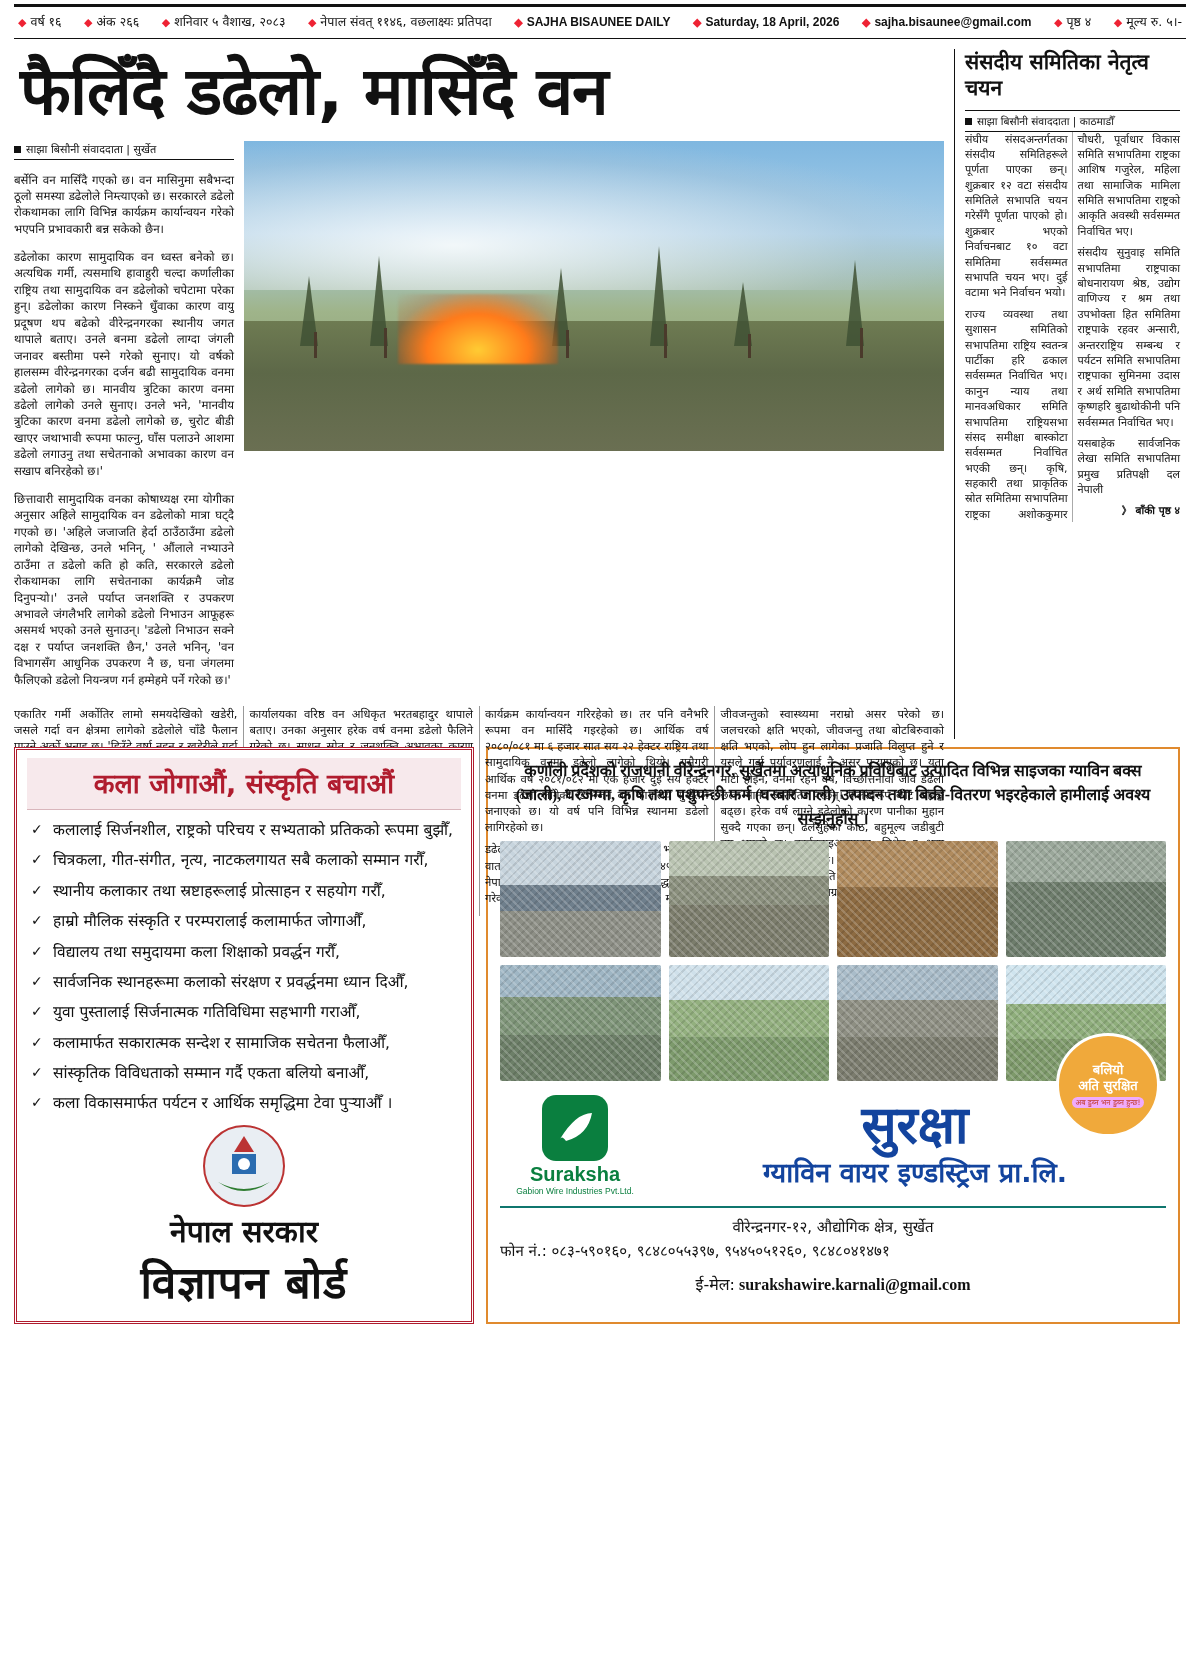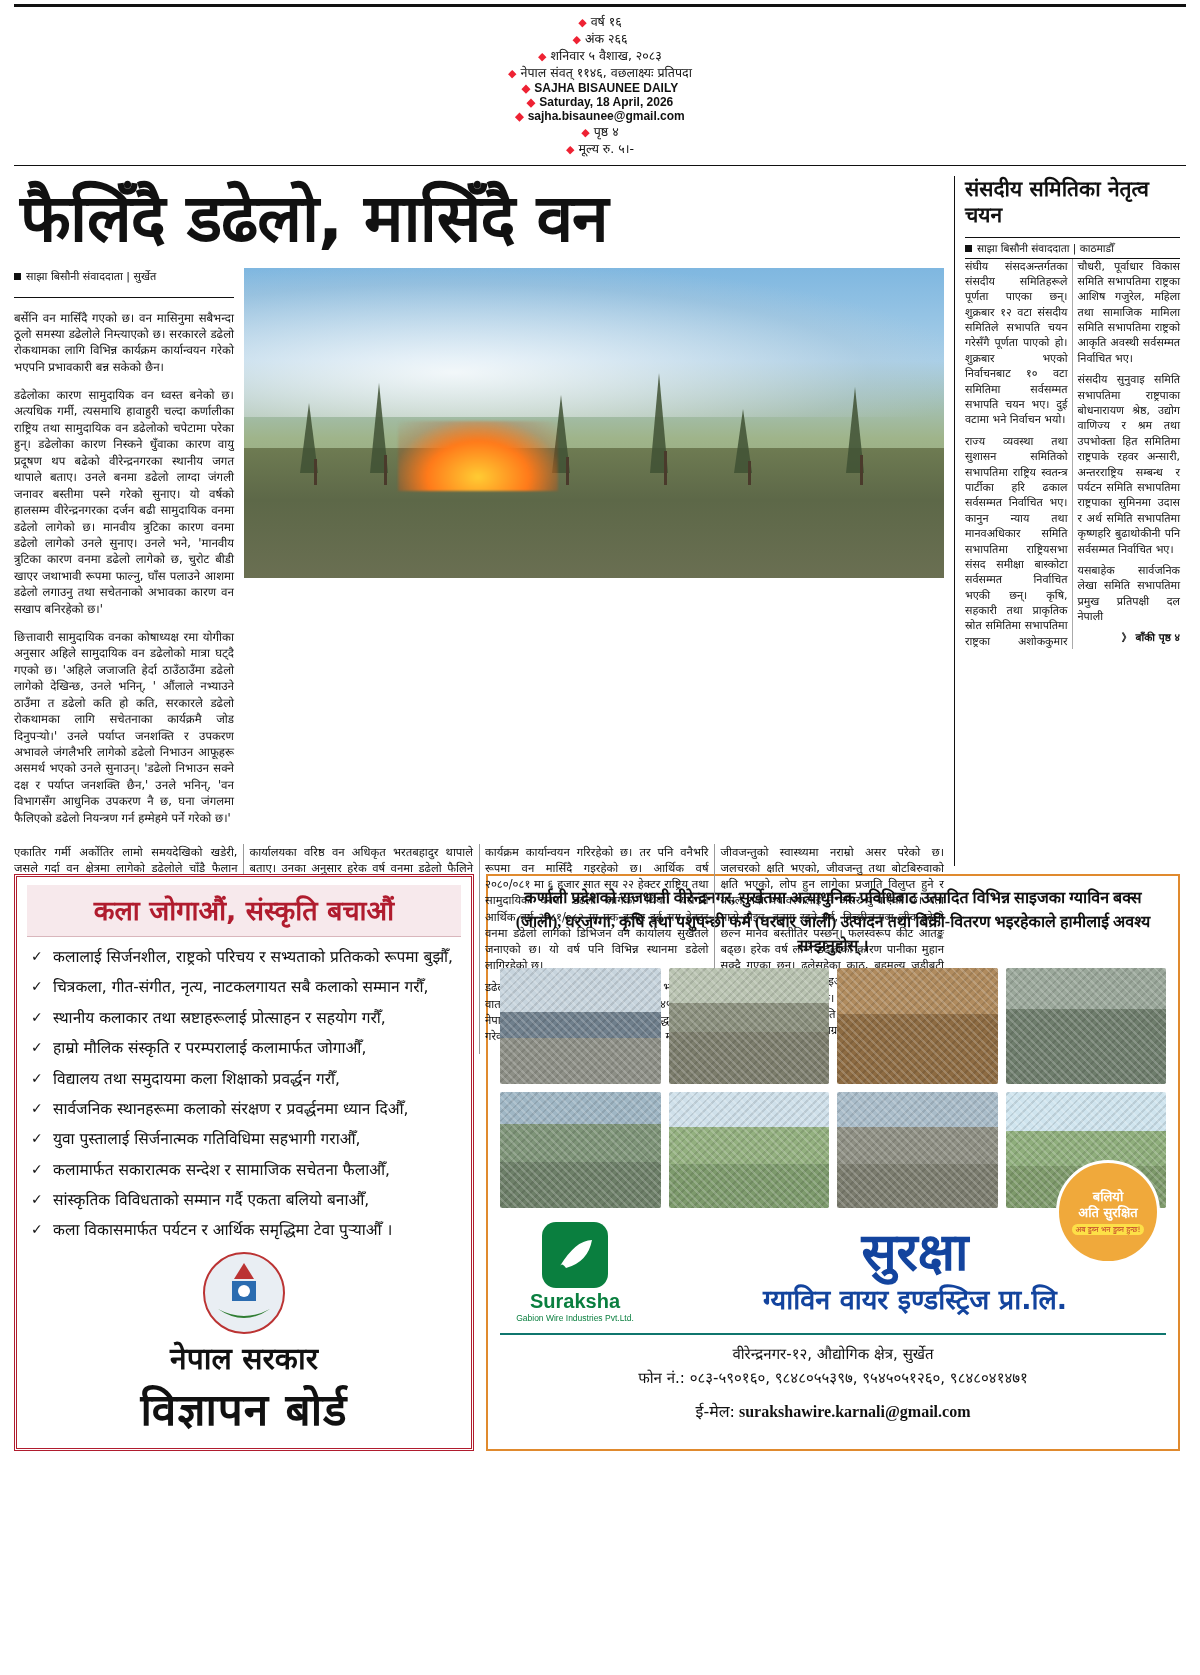--- a/index.html
+++ b/index.html
@@ -33,40 +33,40 @@
     position: absolute; right: 30px; top: 172px;
     font-size: 17px; color: #111; font-family: "DejaVu Sans", sans-serif;
   }
 
   .rule-thick { border-top: 3px solid #111; margin: 4px 0 0; }
   .rule-thin { border-top: 1px solid #111; margin-top: 2px; }
 
   
   .infobar {
     display: flex; align-items: center; justify-content: space-between;
-    font-size: 12.5px; padding: 6px 4px 6px; font-family: "DejaVu Sans", sans-serif; flex-direction: column;
+    font-size: 12.5px; padding: 6px 4px 6px; font-family: "DejaVu Sans", sans-serif;
   }
   .infobar span.item { white-space: nowrap; }
   .dot { color: #e23; margin-right: 4px; font-size: 11px; }
   .infobar .eng { font-family: "Liberation Sans", sans-serif; font-weight: bold; font-size: 12px;}
 
   
   .content { display: flex; gap: 10px; padding-top: 10px; height: 700px; }
   .left-col { width: 930px; position: relative; }
   .right-col { width: 226px; border-left: 1px solid #111; padding-left: 10px; }
 
   .headline {
     font-family: "DejaVu Sans", sans-serif;
     font-size: 66px; font-weight: bold; line-height: 1.12; color: #111;
     margin: 6px 0 12px 6px; letter-spacing: -1px;
   }
 
   .byline {
     font-size: 11px; font-family: "DejaVu Sans", sans-serif; color: #111;
-    border-bottom: 1px solid #111; padding-bottom: 14px; margin-bottom: 6px;
+    border-bottom: 1px solid #111; padding-bottom: 3px; margin-bottom: 6px;
   }
   .byline .sq { display:inline-block; width:7px; height:7px; background:#111; margin-right:5px; }
 
   .photo {
     width: 700px; height: 310px; float: right; margin-left: 10px;
     background: linear-gradient(#7fb7e0 0%, #a9cfe8 30%, #9fb48a 55%, #7d8c63 100%);
     position: relative; overflow: hidden; border: 0;
   }
   .photo .smoke {
     position: absolute; left: 0; top: 0; width: 100%; height: 48%;
@@ -156,23 +156,23 @@
   .brand-logo .tag { font-size: 8.5px; color: #0a7f3f; }
   .brand-text { flex: 1; text-align: center; }
   .brand-text .big { font-family: "DejaVu Sans", sans-serif; font-weight: bold; font-size: 52px; color: #13449e; line-height: 1; }
   .brand-text .sub { font-family: "DejaVu Sans", sans-serif; font-weight: bold; font-size: 27px; color: #13449e; margin-top: 2px;}
   .badge {
     position: absolute; right: 6px; top: -60px; width: 104px; height: 104px; border-radius: 50%;
     background: #f0a93b; color: #fff; display: flex; flex-direction: column; align-items: center;
     justify-content: center; text-align: center; font-family: "DejaVu Sans", sans-serif;
     font-size: 13px; font-weight: bold; line-height: 1.25; border: 3px solid #fff;
   }
-  .badge .bsmall { font-size: 7.5px; font-weight: normal; margin-top: 3px; background:#fde047; color:#c0392b; border-radius:6px; padding:1px 3px;}
+  .badge .bsmall { font-size: 7.5px; font-weight: normal; margin-top: 3px; background:#f0abfc; color:#c0392b; border-radius:6px; padding:1px 3px;}
   .addr { text-align: center; font-family: "DejaVu Sans", sans-serif; font-size: 15px; margin-top: 10px; border-top: 2px solid #0f766e; padding-top: 8px;}
-  .phone { text-align: center; font-family: "DejaVu Sans", sans-serif; font-size: 15px; margin-top: 4px; }
+  .phone { text-align: left; font-family: "DejaVu Sans", sans-serif; font-size: 15px; margin-top: 4px; }
   .email { text-align: center; font-family: "Liberation Serif", serif; font-size: 16px; margin-top: 13px; font-weight: bold;}
   .email .lbl { font-family: "DejaVu Sans", sans-serif; font-weight: normal; }
 </style>
 </head>
 <body>
 
 <div class="page">
 
 
   <div class="rule-thick"></div>

